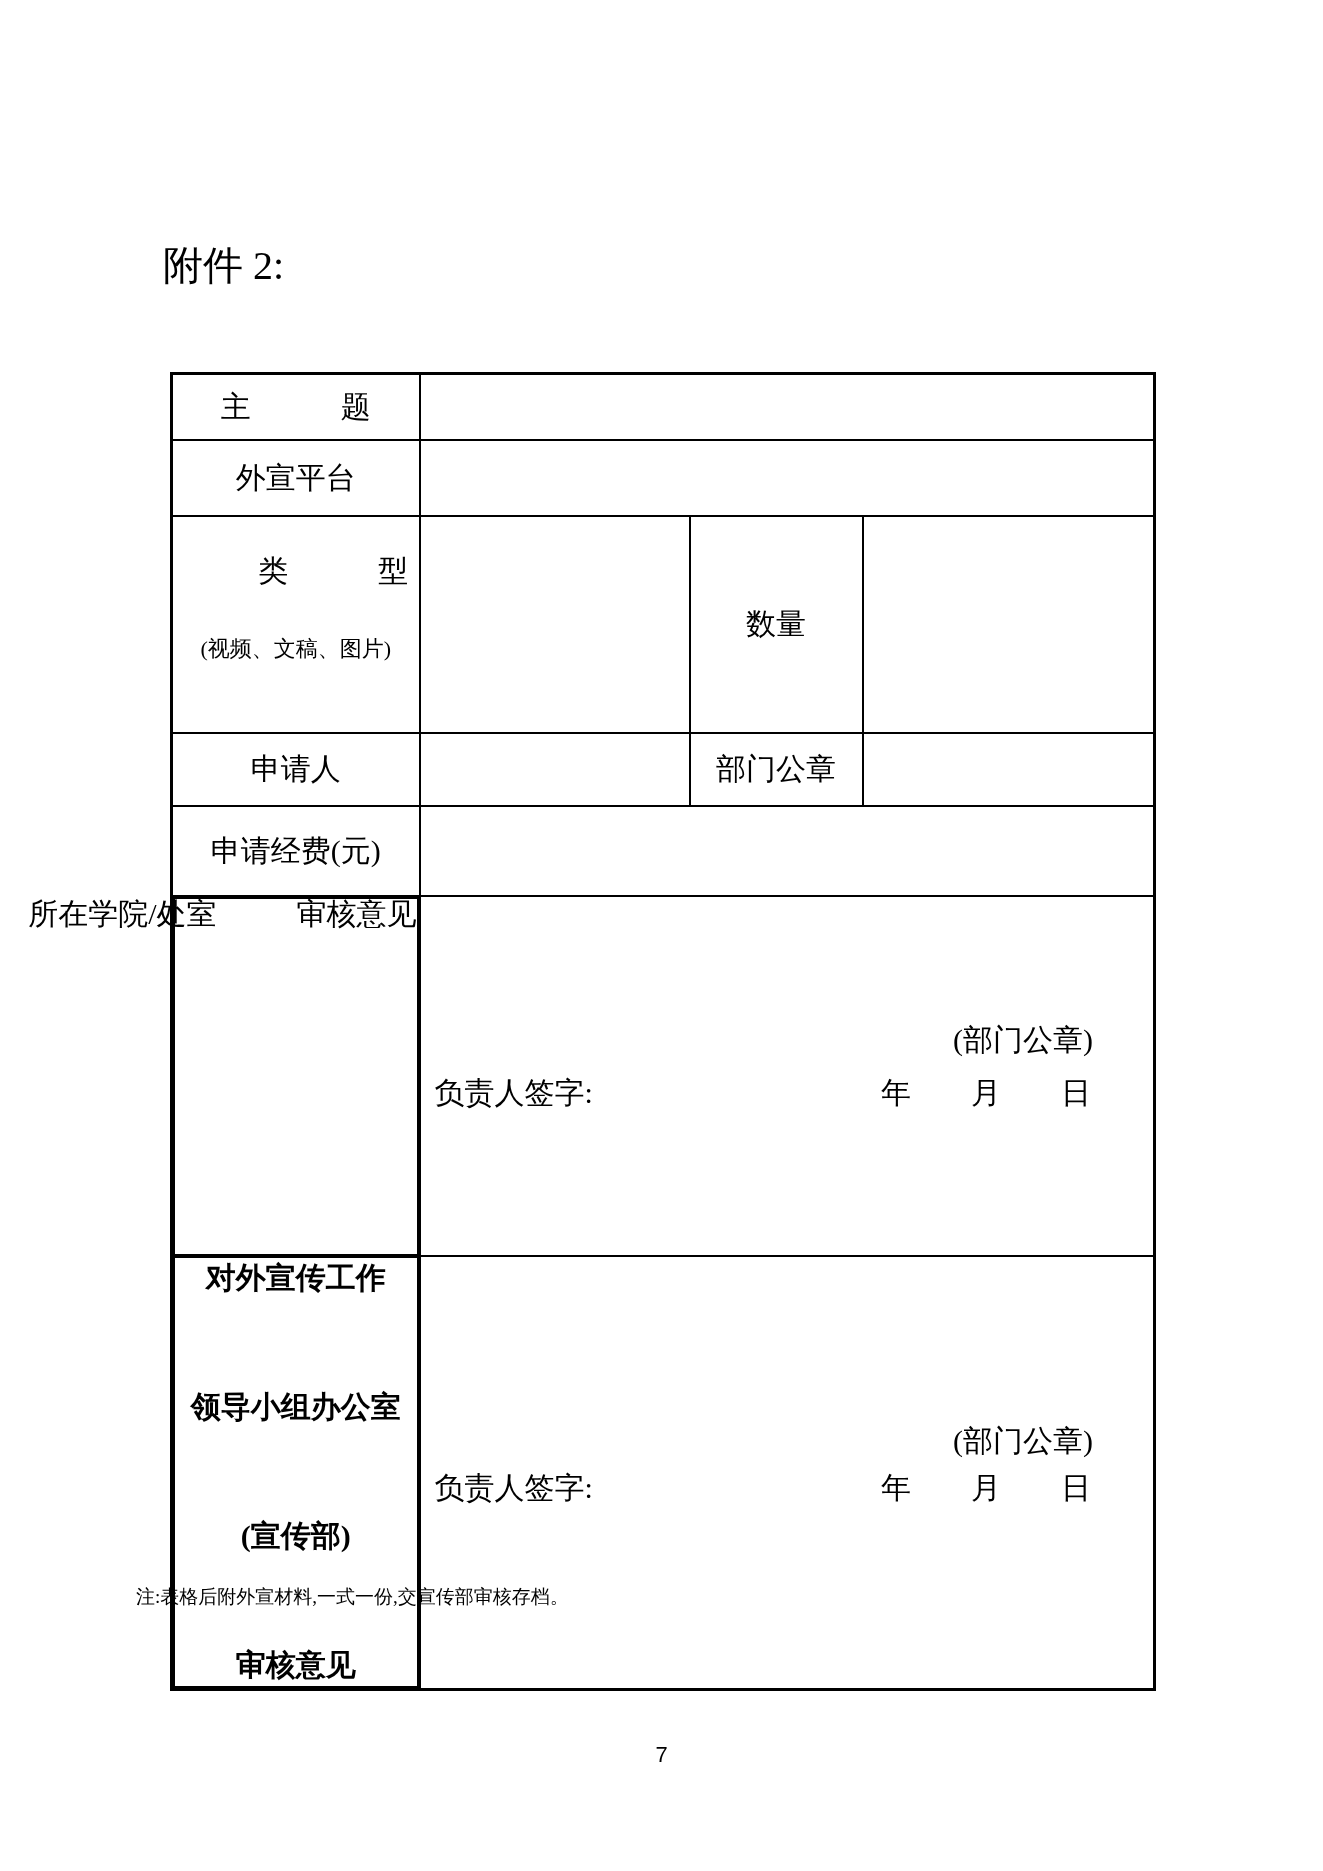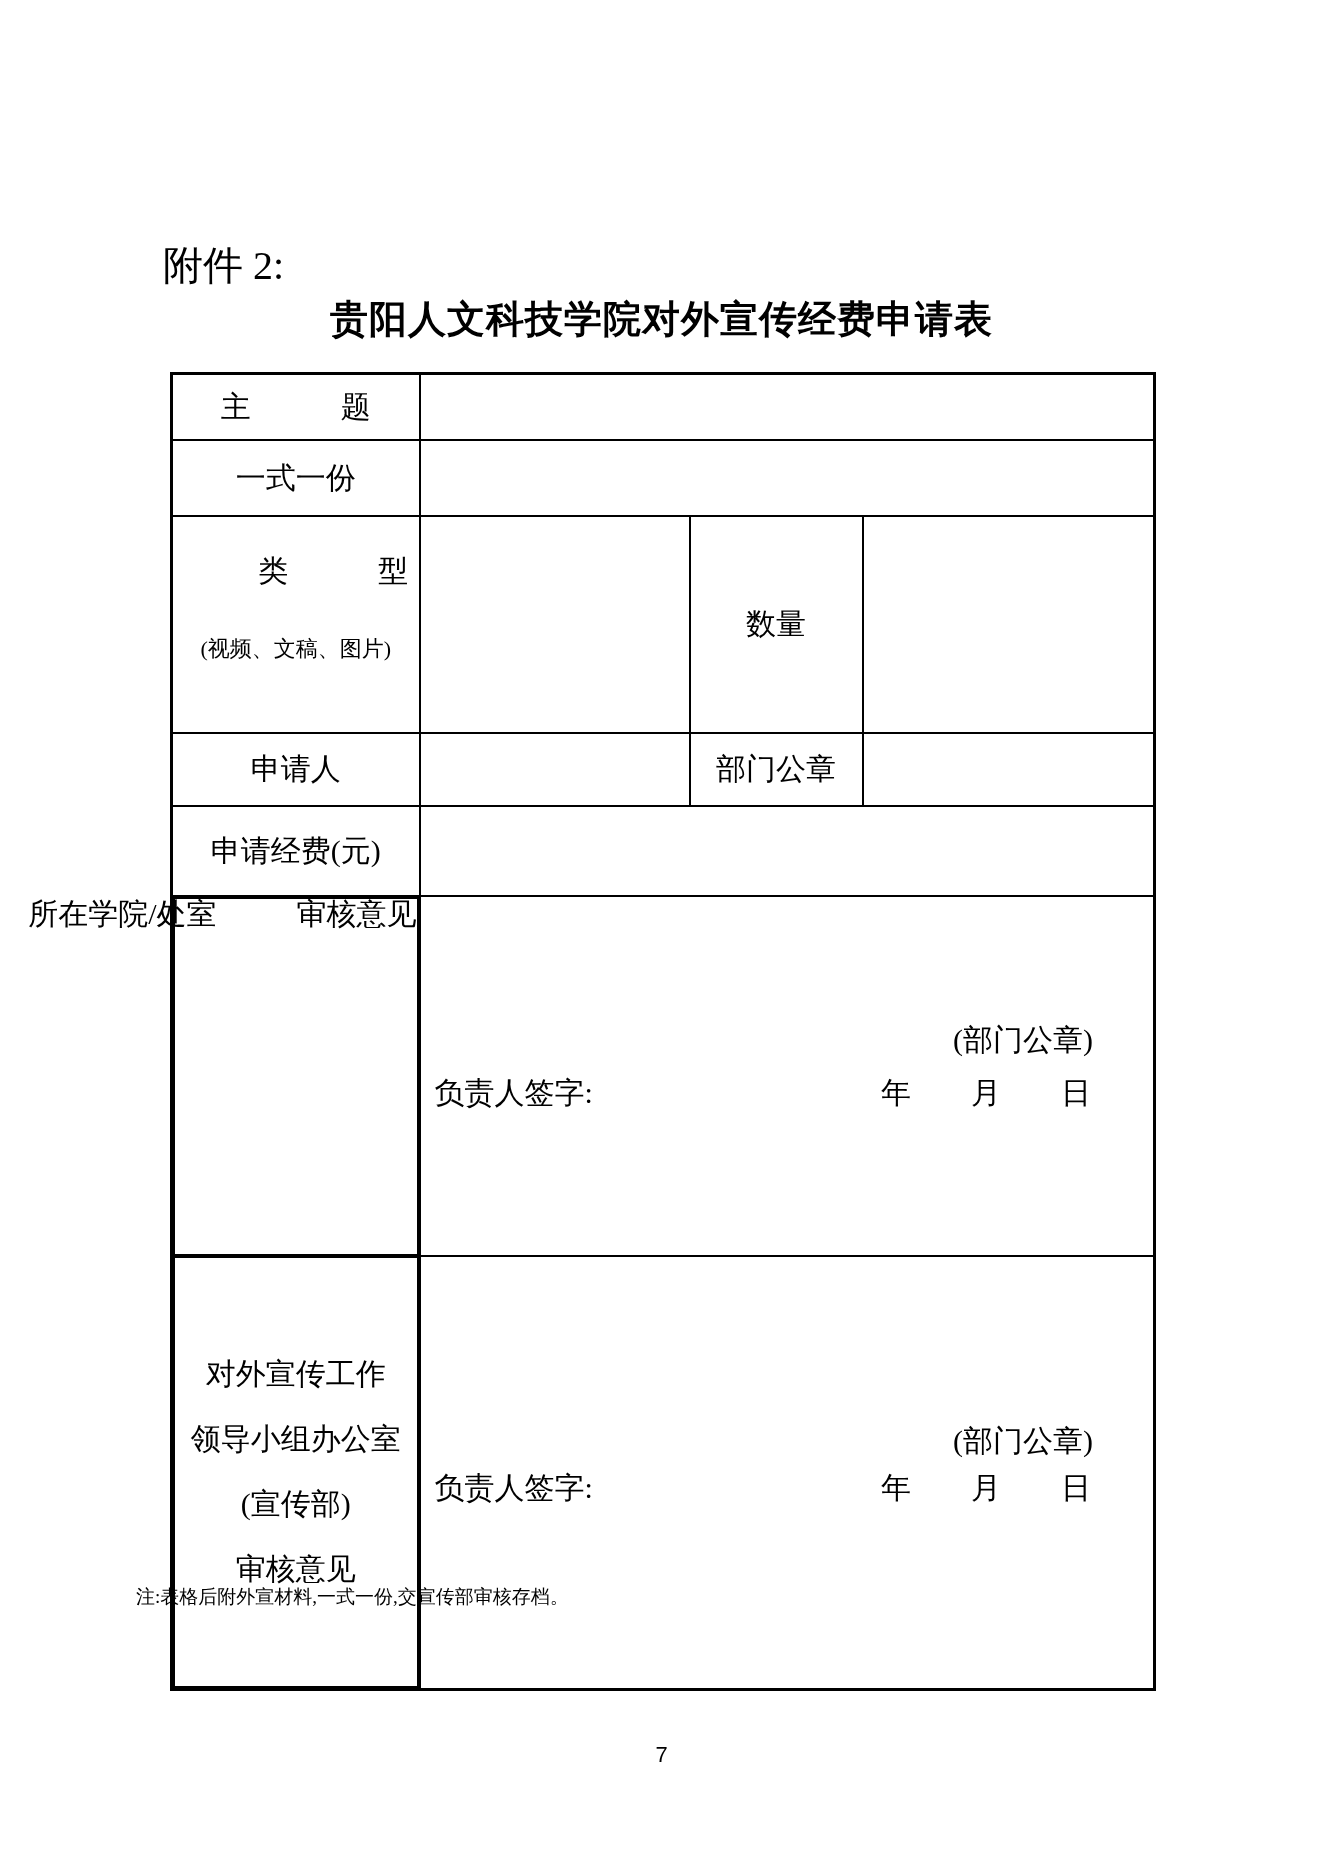--- a/index.html
+++ b/index.html
@@ -66,21 +66,21 @@
     padding-left: 14px;
     padding-right: 62px;
     white-space: pre;
   }
   .r6 .seal-line { margin-bottom: 12px; }
   .r6 .sig-row  { margin-bottom: 18px; }
   .r7 .seal-line { margin-bottom: 6px; }
   .r7 .sig-row  { margin-bottom: 16px; }
   .dept-label div { line-height: 1.0; }
   .dept-label { display: flex; flex-direction: row; justify-content: flex-end; gap: 80px; }
-  .office-label { display: flex; flex-direction: column; justify-content: center; gap: 24px; }
+  .office-label { display: flex; flex-direction: column; justify-content: space-between; gap: 24px; font-weight: bold; }
   .footnote {
     position: absolute;
     left: 136px;
     top: 1584px;
     font-size: 19px;
     white-space: pre;
   }
   .pageno {
     position: absolute;
     left: 170px;
@@ -91,36 +91,35 @@
     font-family: "Liberation Sans", "DejaVu Sans", sans-serif;
   }
 </style>
 </head>
 <body>
 
 <div class="page">
 
   <div class="attachment">附件 2:</div>
 
-  <div class="title">贵阳人文科技学院对外宣传经费申请表</div>
 
   <table class="form">
     <colgroup>
       <col style="width:248px">
       <col style="width:270px">
       <col style="width:173px">
       <col style="width:292px">
     </colgroup>
     <tbody>
       <tr>
         <td class="lbl" style="height:64px"><span>主　　　题</span></td>
         <td colspan="3"></td>
       </tr>
       <tr>
-        <td class="lbl" style="height:74px"><span>一式一份</span></td>
+        <td class="lbl" style="height:74px"><span>外宣平台</span></td>
         <td colspan="3"></td>
       </tr>
       <tr>
         <td class="lbl" style="height:111px">
           <span>类　　　型</span>
           <span class="sub">(视频、文稿、图片)</span>
         </td>
         <td></td>
         <td class="lbl"><span>数量</span></td>
         <td></td>

